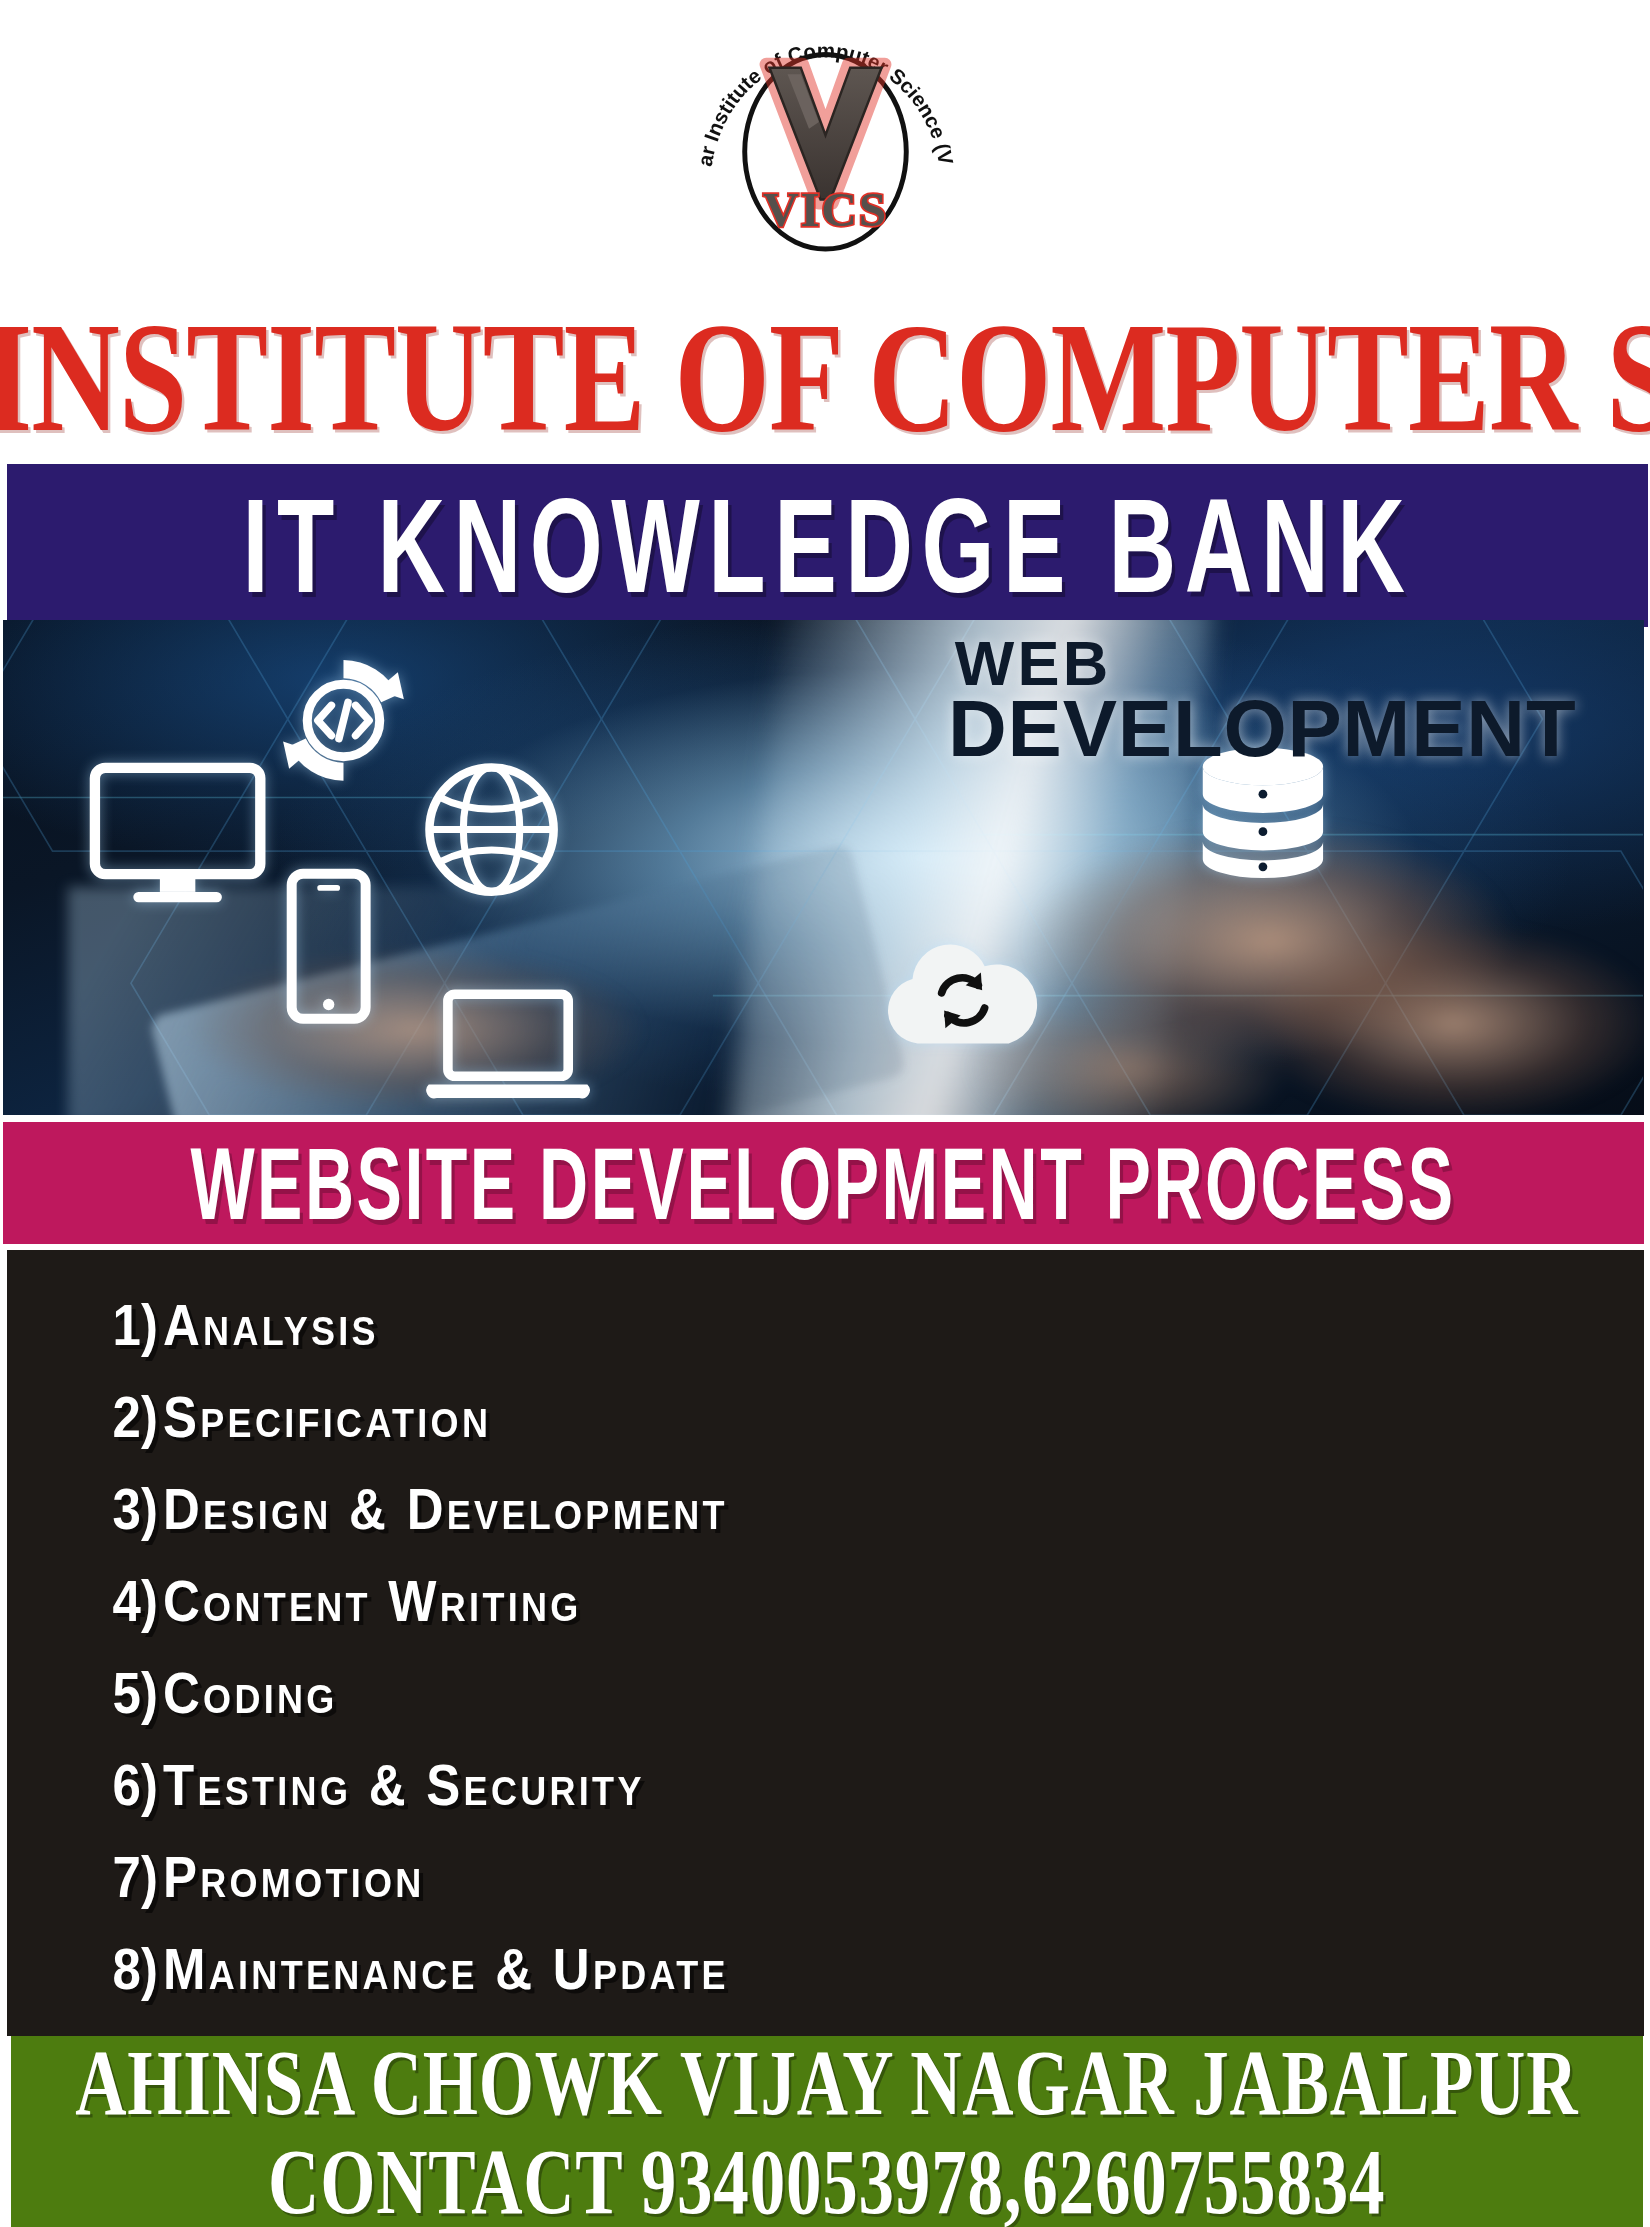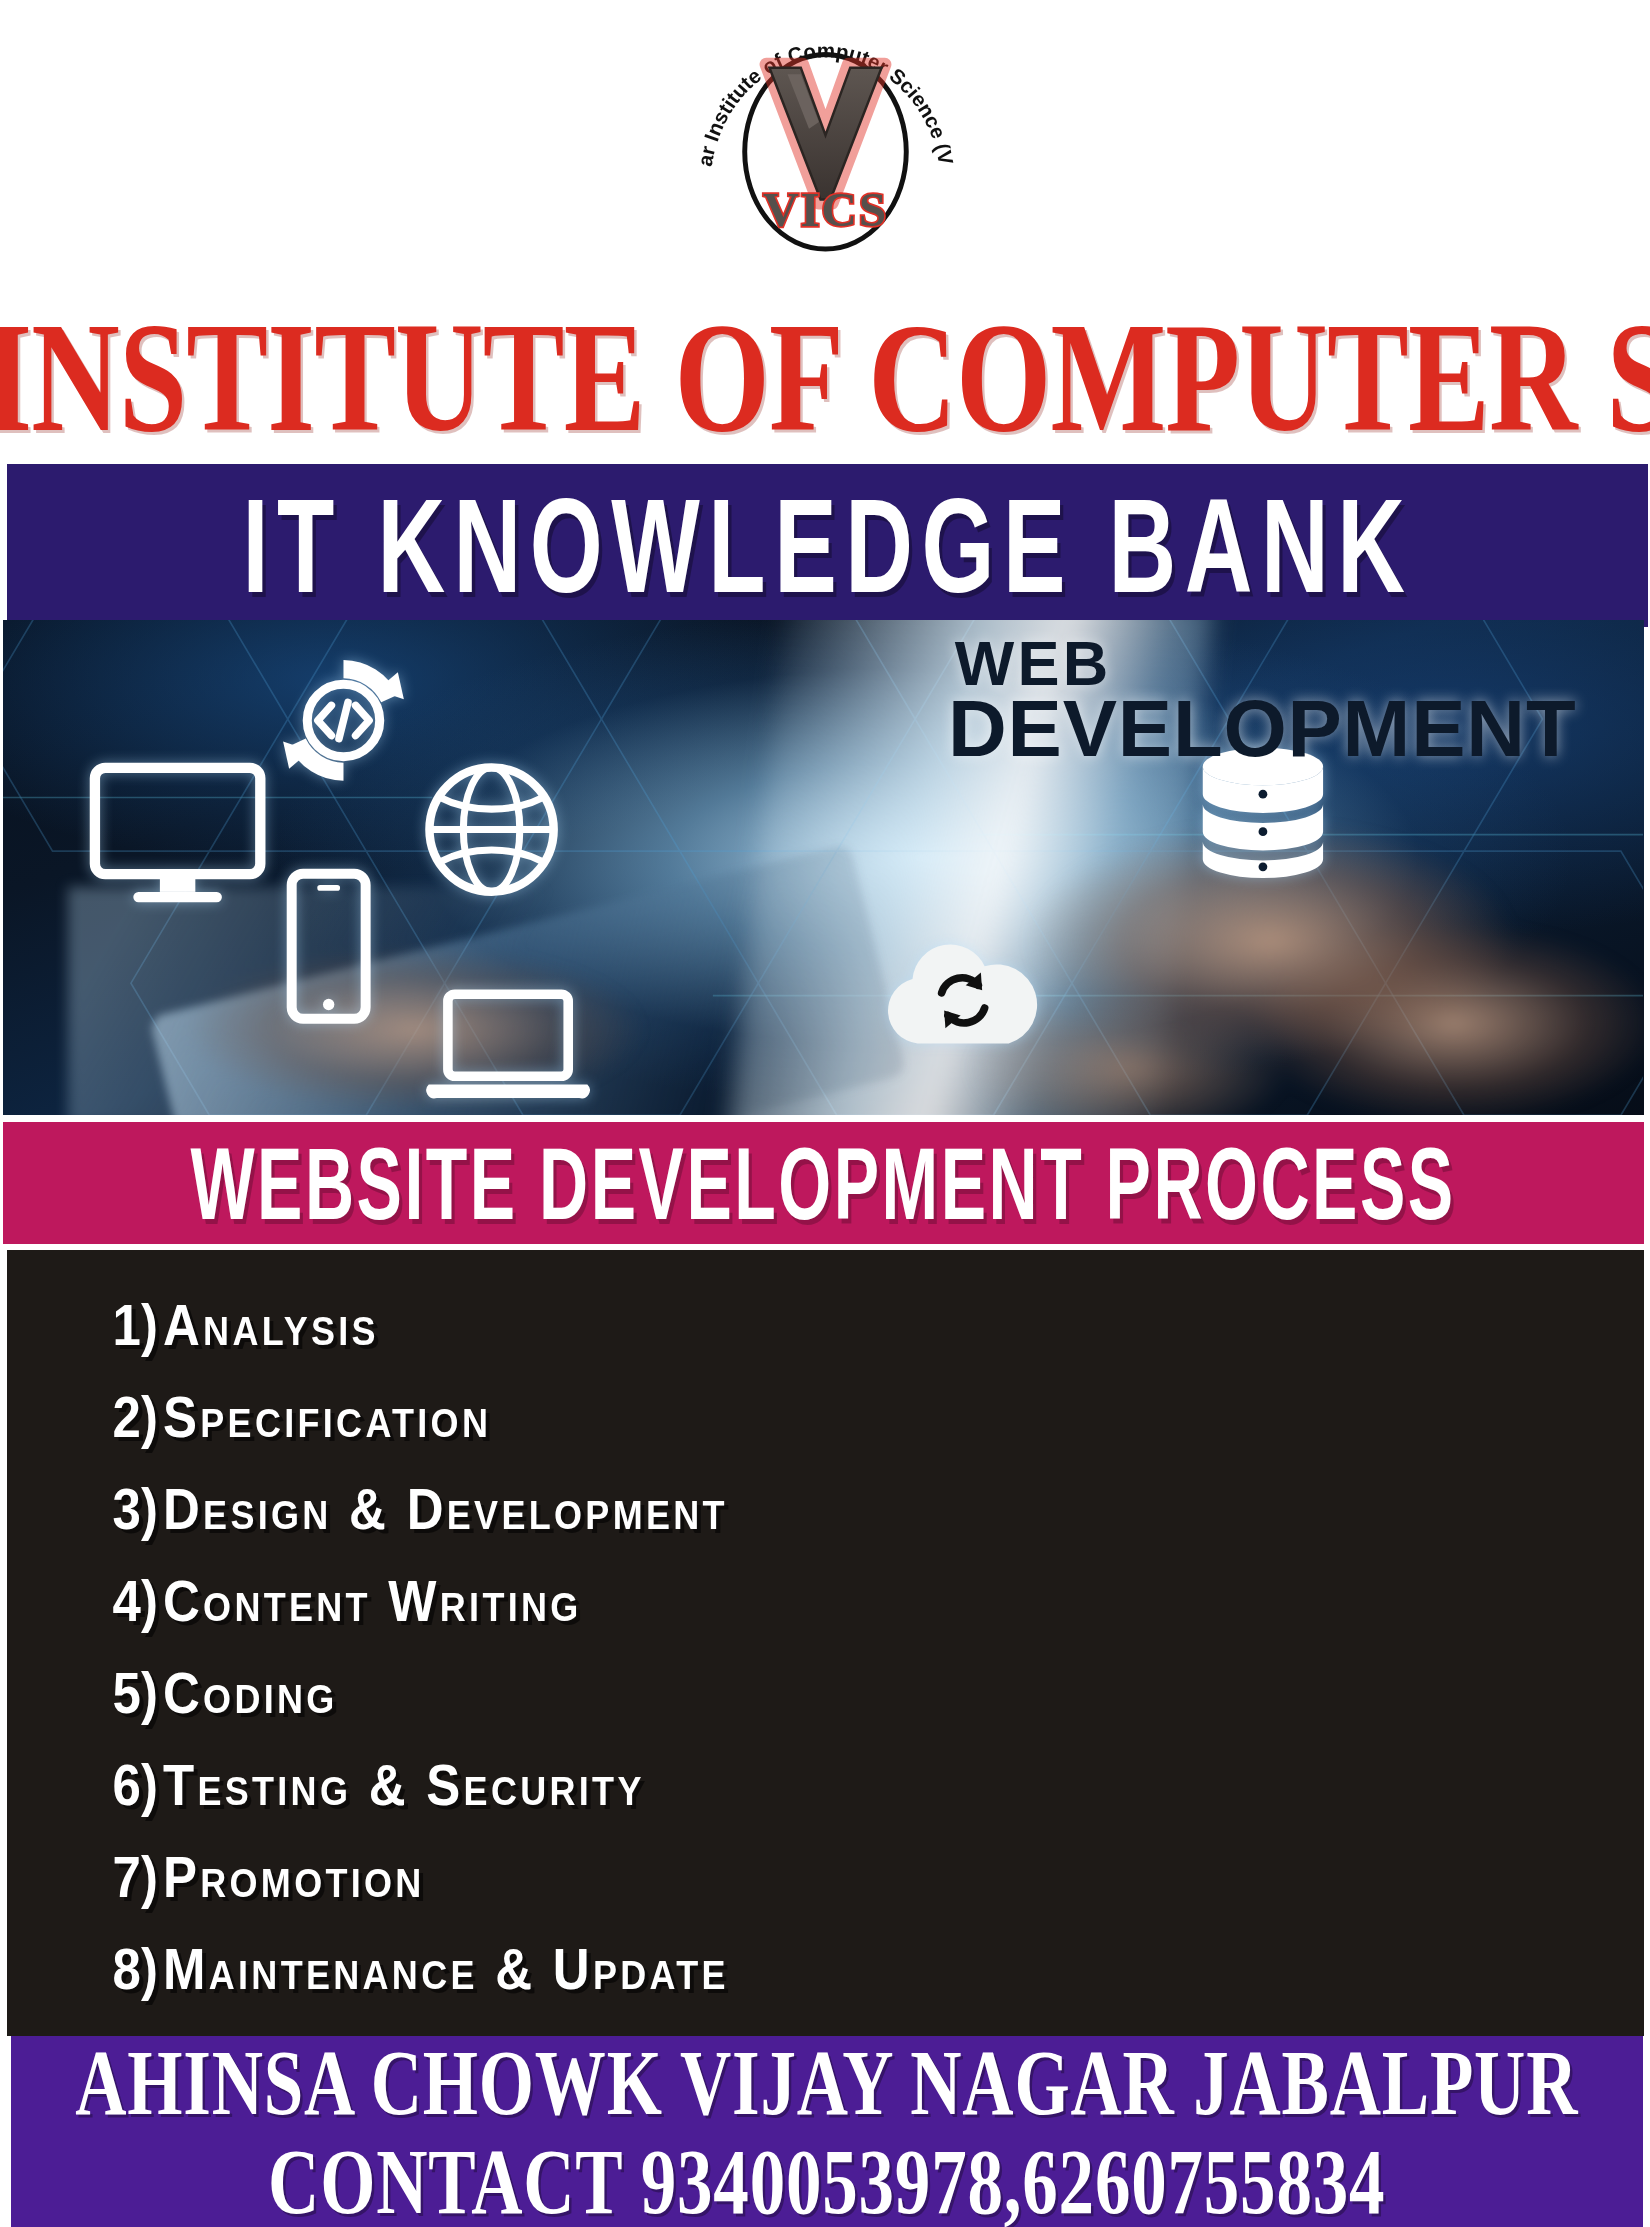--- a/index.html
+++ b/index.html
@@ -160,21 +160,21 @@
   }
   .proc-item .num{
     font-variant:normal;
     letter-spacing:0px;
     margin-right:5px;
   }
 
   
   .footer{
     position:absolute;left:10.7px;top:2036px;width:1632px;height:191px;
-    background:#4c1d95;
+    background:#4d7c0f;
     display:flex;flex-direction:column;align-items:center;justify-content:center;
     overflow:hidden;
   }
   .foot-line{
     color:#ffffff;
     font-family:"Liberation Serif", serif;
     font-weight:bold;
     line-height:1;
     white-space:nowrap;
     text-shadow:2.5px 2.5px 0 rgba(0,0,0,0.30);

